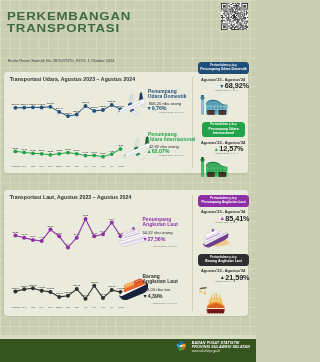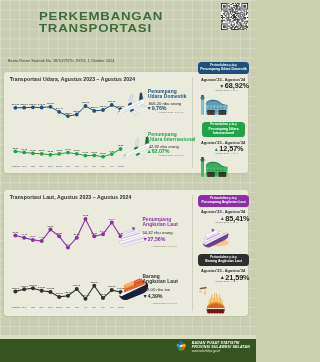--- a/index.html
+++ b/index.html
@@ -8,21 +8,21 @@
     font-family:"Liberation Sans",sans-serif;
     background:#c9ceb0;
     -webkit-font-smoothing:antialiased;
   }
   .grid{position:absolute;inset:0;
     background-image:linear-gradient(to right,rgba(255,255,255,.22) .6px,transparent .6px),
                      linear-gradient(to bottom,rgba(255,255,255,.22) .6px,transparent .6px);
     background-size:9.6px 9.6px;}
 
   
-  .hdr{position:absolute;left:7px;top:5.5px;margin-left:32px;}
+  .hdr{position:absolute;left:7px;top:5.5px;}
   .hdr .tl{height:12px;}
   .hdr .tl span{display:inline-block;color:#3e6b3f;font-weight:bold;font-size:10.2px;
       line-height:12px;letter-spacing:.6px;transform:scaleX(1.3);transform-origin:left top;}
   .brs{position:absolute;left:8px;top:58.5px;font-size:3.7px;color:#3a3a3a;letter-spacing:.08px;}
   .qr{position:absolute;left:221px;top:3px;width:27px;height:27px;}
 
   
   .card{position:absolute;background:#eaebdd;border-radius:3px;
         box-shadow:0 1px 2px rgba(80,85,60,.18);}
   #card1{left:3.5px;top:71.5px;width:244px;height:101.5px;}

